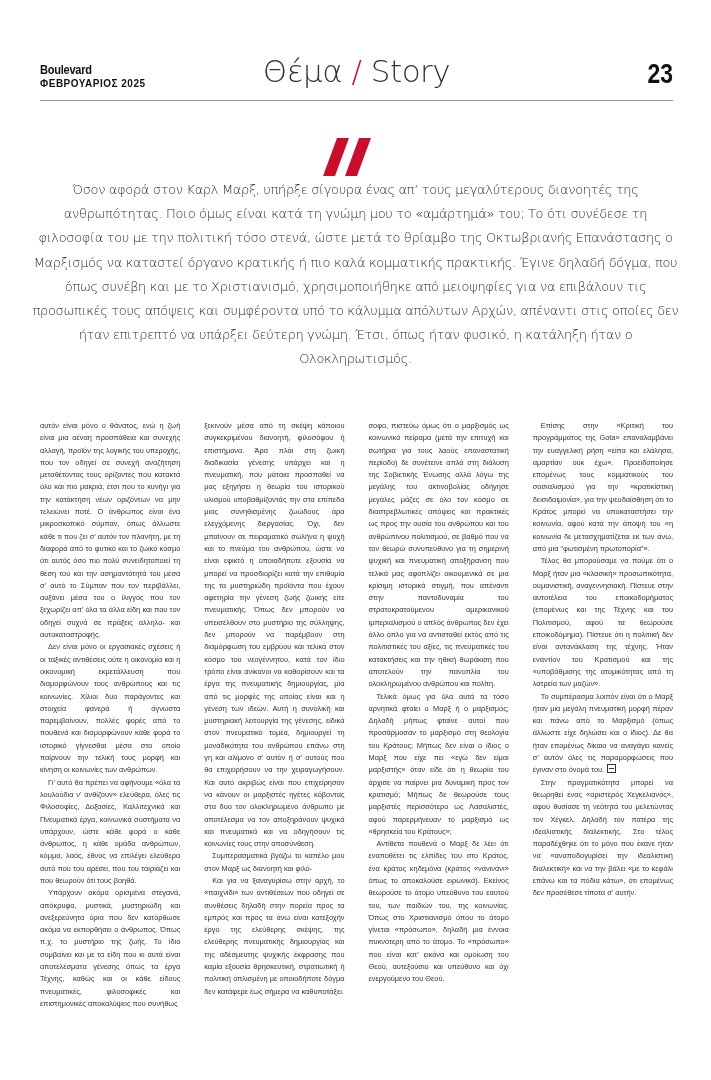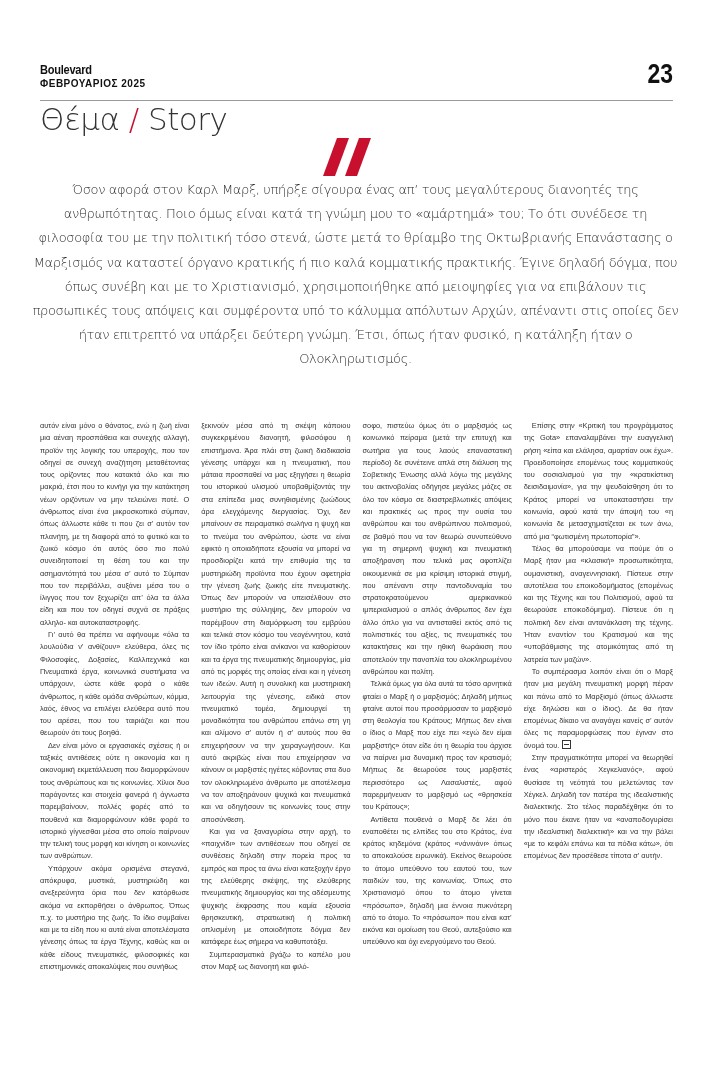--- a/index.html
+++ b/index.html
@@ -1,30 +1,30 @@
 <!DOCTYPE html>
 <html><head>
 <meta charset="utf-8">
 <style>
   html, body { margin: 0; padding: 0; background: #ffffff; }
   body { width: 711px; height: 1080px; position: relative; overflow: hidden; font-family: "Liberation Sans", sans-serif; color: #222; }
   .header { position: absolute; left: 40px; right: 38px; top: 55px; height: 85px; }
   .brand { position: absolute; left: 0; top: 7px; }
   .brand-name { font-family: "Liberation Sans", sans-serif; font-weight: bold; font-size: 13px; letter-spacing: -0.3px; color: #111; transform: scaleX(0.85); transform-origin: left; display: block; }
   .brand-date { font-family: "Liberation Sans", sans-serif; font-weight: bold; font-size: 10px; letter-spacing: 0.5px; color: #111; display: block; margin-top: 1px; }
-  .section-title { position: absolute; left: 0; right: 0; top: -2px; font-family: "DejaVu Sans", sans-serif; font-weight: 200; font-size: 31px; color: #333; letter-spacing: -0.5px; margin-top: 48px; }
+  .section-title { position: absolute; left: 0; right: 0; top: -2px; text-align: center; font-family: "DejaVu Sans", sans-serif; font-weight: 200; font-size: 31px; color: #333; letter-spacing: -0.5px; }
   .section-title .slash { color: #c8102e; }
   .section-title span { font-weight: 200; }
   .page-num { position: absolute; right: 0; top: 4px; font-family: "Liberation Sans", sans-serif; font-weight: bold; font-size: 27px; color: #111; transform: scaleX(0.85); transform-origin: right; }
   .header-rule { position: absolute; left: 0; right: 0; top: 45px; height: 1px; background: #9a9a9a; }
 
   .quote-mark { position: absolute; left: 323px; top: 138px; width: 48px; height: 38px; }
   .pullquote { position: absolute; left: 30px; right: 30px; top: 178px; text-align: center; font-family: "DejaVu Sans", sans-serif; font-size: 13px; line-height: 24.2px; color: #2a2a2a; letter-spacing: -0.35px; font-weight: 300; }
 
-  .columns { position: absolute; left: 40px; right: 38px; top: 420px; height: 640px; display: flex; gap: 12px; }
+  .columns { position: absolute; left: 40px; right: 38px; top: 420px; height: 640px; display: flex; gap: 24px; }
   .col { flex: 1; font-family: "Liberation Sans", sans-serif; font-size: 7.4px; line-height: 12.3px; color: #333; text-align: justify; hyphens: auto; }
   .col p { margin: 0; text-indent: 8px; }
   .col p.noindent { text-indent: 0; }
   .footnote { margin-top: 50px !important; text-align: right; font-style: italic; text-indent: 0 !important; }
   .end-mark { display: inline-block; width: 7px; height: 7px; border: 0.8px solid #333; position: relative; vertical-align: -1px; margin-left: 3px; }
   .end-mark::after { content: ""; position: absolute; left: 1px; right: 1px; top: 3px; height: 0.8px; background: #333; }
 </style>
 </head>
 <body>
 
@@ -45,28 +45,28 @@
 <svg class="quote-mark" viewBox="0 0 48 38">
   <polygon points="14,0 26,0 12,38 0,38" fill="#c8102e"></polygon>
   <polygon points="36,0 48,0 34,38 22,38" fill="#c8102e"></polygon>
 </svg>
 
 <div class="pullquote">Όσον αφορά στον Καρλ Μαρξ, υπήρξε σίγουρα ένας απ’ τους μεγαλύτερους διανοητές της ανθρωπότητας. Ποιο όμως είναι κατά τη γνώμη μου το «αμάρτημά» του; Το ότι συνέδεσε τη φιλοσοφία του με την πολιτική τόσο στενά, ώστε μετά το θρίαμβο της Οκτωβριανής Επανάστασης ο Μαρξισμός να καταστεί όργανο κρατικής ή πιο καλά κομματικής πρακτικής. Έγινε δηλαδή δόγμα, που όπως συνέβη και με το Χριστιανισμό, χρησιμοποιήθηκε από μειοψηφίες για να επιβάλουν τις προσωπικές τους απόψεις και συμφέροντα υπό το κάλυμμα απόλυτων Αρχών, απέναντι στις οποίες δεν ήταν επιτρεπτό να υπάρξει δεύτερη γνώμη. Έτσι, όπως ήταν φυσικό, η κατάληξη ήταν ο Ολοκληρωτισμός.</div>
 
 <div class="columns">
   <div class="col">
     <p class="noindent">αυτόν είναι μόνο ο θάνατος, ενώ η ζωή είναι μια αέναη προσπάθεια και συνεχής αλλαγή, προϊόν της λογικής του υπεροχής, που τον οδηγεί σε συνεχή αναζήτηση μεταθέτοντας τους ορίζοντες που κατακτά όλο και πιο μακριά, έτσι που το κυνήγι για την κατάκτηση νέων οριζόντων να μην τελειώνει ποτέ. Ο άνθρωπος είναι ένα μικροσκοπικό σύμπαν, όπως άλλωστε κάθε τι που ζει σ’ αυτόν τον πλανήτη, με τη διαφορά από το φυτικό και το ζωικό κόσμο ότι αυτός όσο πιο πολύ συνειδητοποιεί τη θέση του και την ασημαντότητά του μέσα σ’ αυτό το Σύμπαν που τον περιβάλλει, αυξάνει μέσα του ο ίλιγγος που τον ξεχωρίζει απ’ όλα τα άλλα είδη και που τον οδηγεί συχνά σε πράξεις αλληλο- και αυτοκαταστροφής.</p>
+    <p>Δεν είναι μόνο οι εργασιακές σχέσεις ή οι ταξικές αντιθέσεις ούτε η οικονομία και η οικονομική εκμετάλλευση που διαμορφώνουν τους ανθρώπους και τις κοινωνίες. Χίλιοι δυο παράγοντες και στοιχεία φανερά ή άγνωστα παρεμβαίνουν, πολλές φορές από το πουθενά και διαμορφώνουν κάθε φορά το ιστορικό γίγνεσθαι μέσα στο οποίο παίρνουν την τελική τους μορφή και κίνηση οι κοινωνίες των ανθρώπων.</p>
     <p>Γι’ αυτό θα πρέπει να αφήνουμε «όλα τα λουλούδια ν’ ανθίζουν» ελεύθερα, όλες τις Φιλοσοφίες, Δοξασίες, Καλλιτεχνικά και Πνευματικά έργα, κοινωνικά συστήματα να υπάρχουν, ώστε κάθε φορά ο κάθε άνθρωπος, η κάθε ομάδα ανθρώπων, κόμμα, λαός, έθνος να επιλέγει ελεύθερα αυτό που του αρέσει, που του ταιριάζει και που θεωρούν ότι τους βοηθά.</p>
-    <p>Δεν είναι μόνο οι εργασιακές σχέσεις ή οι ταξικές αντιθέσεις ούτε η οικονομία και η οικονομική εκμετάλλευση που διαμορφώνουν τους ανθρώπους και τις κοινωνίες. Χίλιοι δυο παράγοντες και στοιχεία φανερά ή άγνωστα παρεμβαίνουν, πολλές φορές από το πουθενά και διαμορφώνουν κάθε φορά το ιστορικό γίγνεσθαι μέσα στο οποίο παίρνουν την τελική τους μορφή και κίνηση οι κοινωνίες των ανθρώπων.</p>
     <p>Υπάρχουν ακόμα ορισμένα στεγανά, απόκρυφα, μυστικά, μυστηριώδη και ανεξερεύνητα όρια που δεν κατόρθωσε ακόμα να εκπορθήσει ο άνθρωπος. Όπως π.χ. το μυστήριο της ζωής. Το ίδιο συμβαίνει και με τα είδη που κι αυτά είναι αποτελέσματα γένεσης όπως τα έργα Τέχνης, καθώς και οι κάθε είδους πνευματικές, φιλοσοφικές και επιστημονικές αποκαλύψεις που συνήθως</p>
   </div>
   <div class="col">
     <p class="noindent">ξεκινούν μέσα από τη σκέψη κάποιου συγκεκριμένου διανοητή, φιλοσόφου ή επιστήμονα. Άρα πλάι στη ζωική διαδικασία γένεσης υπάρχει και η πνευματική, που μάταια προσπαθεί να μας εξηγήσει η θεωρία του ιστορικού υλισμού υποβαθμίζοντάς την στα επίπεδα μιας συνηθισμένης ζωώδους άρα ελεγχόμενης διεργασίας. Όχι, δεν μπαίνουν σε πειραματικό σωλήνα η ψυχή και το πνεύμα του ανθρώπου, ώστε να είναι εφικτό η οποιαδήποτε εξουσία να μπορεί να προσδιορίζει κατά την επιθυμία της τα μυστηριώδη προϊόντα που έχουν αφετηρία την γένεση ζωής ζωικής είτε πνευματικής. Όπως δεν μπορούν να υπεισέλθουν στο μυστήριο της σύλληψης, δεν μπορούν να παρέμβουν στη διαμόρφωση του εμβρύου και τελικά στον κόσμο του νεογέννητου, κατά τον ίδιο τρόπο είναι ανίκανοι να καθορίσουν και τα έργα της πνευματικής δημιουργίας, μία από τις μορφές της οποίας είναι και η γένεση των ιδεών. Αυτή η συνολική και μυστηριακή λειτουργία της γένεσης, ειδικά στον πνευματικό τομέα, δημιουργεί τη μοναδικότητα του ανθρώπου επάνω στη γη και αλίμονο σ’ αυτόν ή σ’ αυτούς που θα επιχειρήσουν να την χειραγωγήσουν. Και αυτό ακριβώς είναι που επιχείρησαν να κάνουν οι μαρξιστές ηγέτες κόβοντας στα δυο τον ολοκληρωμένο άνθρωπο με αποτέλεσμα να τον αποξηράνουν ψυχικά και πνευματικά και να οδηγήσουν τις κοινωνίες τους στην αποσύνθεση.</p>
+    <p>Συμπερασματικά βγάζω το καπέλο μου στον Μαρξ ως διανοητή και φιλό-</p>
     <p>Και για να ξαναγυρίσω στην αρχή, το «παιχνίδι» των αντιθέσεων που οδηγεί σε συνθέσεις δηλαδή στην πορεία προς τα εμπρός και προς τα άνω είναι κατεξοχήν έργο της ελεύθερης σκέψης, της ελεύθερης πνευματικής δημιουργίας και της αδέσμευτης ψυχικής έκφρασης που καμία εξουσία θρησκευτική, στρατιωτική ή πολιτική οπλισμένη με οποιοδήποτε δόγμα δεν κατάφερε έως σήμερα να καθυποτάξει.</p>
-    <p>Συμπερασματικά βγάζω το καπέλο μου στον Μαρξ ως διανοητή και φιλό-</p>
   </div>
   <div class="col">
     <p class="noindent">σοφο, πιστεύω όμως ότι ο μαρξισμός ως κοινωνικό πείραμα (μετά την επιτυχή και σωτήρια για τους λαούς επαναστατική περίοδο) δε συνέτεινε απλά στη διάλυση της Σοβιετικής Ένωσης αλλά λόγω της μεγάλης του ακτινοβολίας οδήγησε μεγάλες μάζες σε όλο τον κόσμο σε διαστρεβλωτικές απόψεις και πρακτικές ως προς την ουσία του ανθρώπου και του ανθρώπινου πολιτισμού, σε βαθμό που να τον θεωρώ συνυπεύθυνο για τη σημερινή ψυχική και πνευματική αποξήρανση που τελικά μας αφοπλίζει οικουμενικά σε μια κρίσιμη ιστορικά στιγμή, που απέναντι στην παντοδυναμία του στρατοκρατούμενου αμερικανικού ιμπεριαλισμού ο απλός άνθρωπος δεν έχει άλλο όπλο για να αντισταθεί εκτός από τις πολιτιστικές του αξίες, τις πνευματικές του κατακτήσεις και την ηθική θωράκιση που αποτελούν την πανοπλία του ολοκληρωμένου ανθρώπου και πολίτη.</p>
     <p>Τελικά όμως για όλα αυτά τα τόσο αρνητικά φταίει ο Μαρξ ή ο μαρξισμός; Δηλαδή μήπως φταίνε αυτοί που προσάρμοσαν το μαρξισμό στη θεολογία του Κράτους; Μήπως δεν είναι ο ίδιος ο Μαρξ που είχε πει «εγώ δεν είμαι μαρξιστής» όταν είδε ότι η θεωρία του άρχισε να παίρνει μια δυναμική προς τον κρατισμό; Μήπως δε θεωρούσε τους μαρξιστές περισσότερο ως Λασαλιστές, αφού παρερμήνευαν το μαρξισμό ως «θρησκεία του Κράτους»;</p>
     <p>Αντίθετα πουθενά ο Μαρξ δε λέει ότι εναποθέτει τις ελπίδες του στο Κράτος, ένα κράτος κηδεμόνα (κράτος «νάνινάνι» όπως το αποκαλούσε ειρωνικά). Εκείνος θεωρούσε το άτομο υπεύθυνο του εαυτού του, των παιδιών του, της κοινωνίας. Όπως στο Χριστιανισμό όπου το άτομο γίνεται «πρόσωπο», δηλαδή μια έννοια πυκνότερη από το άτομο. Το «πρόσωπο» που είναι κατ’ εικόνα και ομοίωση του Θεού, αυτεξούσιο και υπεύθυνο και όχι ενεργούμενο του Θεού.</p>
   </div>
   <div class="col">
     <p>Επίσης στην «Κριτική του προγράμματος της Gota» επαναλαμβάνει την ευαγγελική ρήση «είπα και ελάλησα, αμαρτίαν ουκ έχω». Προειδοποίησε επομένως τους κομματικούς του σοσιαλισμού για την «κρατικίστικη δεισιδαιμονία», για την ψευδαίσθηση ότι το Κράτος μπορεί να υποκαταστήσει την κοινωνία, αφού κατά την άποψή του «η κοινωνία δε μετασχηματίζεται εκ των άνω, από μια “φωτισμένη πρωτοπορία”».</p>
     <p>Τέλος θα μπορούσαμε να πούμε ότι ο Μαρξ ήταν μια «κλασική» προσωπικότητα, ουμανιστική, αναγεννησιακή. Πίστευε στην αυτοτέλεια του εποικοδομήματος (επομένως και της Τέχνης και του Πολιτισμού, αφού τα θεωρούσε εποικοδόμημα). Πίστευε ότι η πολιτική δεν είναι αντανάκλαση της τέχνης. Ήταν εναντίον του Κρατισμού και της «υποβάθμισης της ατομικότητας από τη λατρεία των μαζών».</p>
     <p><span>Το συμπέρασμα λοιπόν είναι ότι ο Μαρξ ήταν μια μεγάλη πνευματική μορφή πέραν και πάνω από το Μαρξισμό (όπως άλλωστε είχε δηλώσει και ο ίδιος). Δε θα ήταν επομένως δίκαιο να αναγάγει κανείς σ’ αυτόν όλες τις παραμορφώσεις που έγιναν στο όνομά του.</span><span class="end-mark"></span></p>

